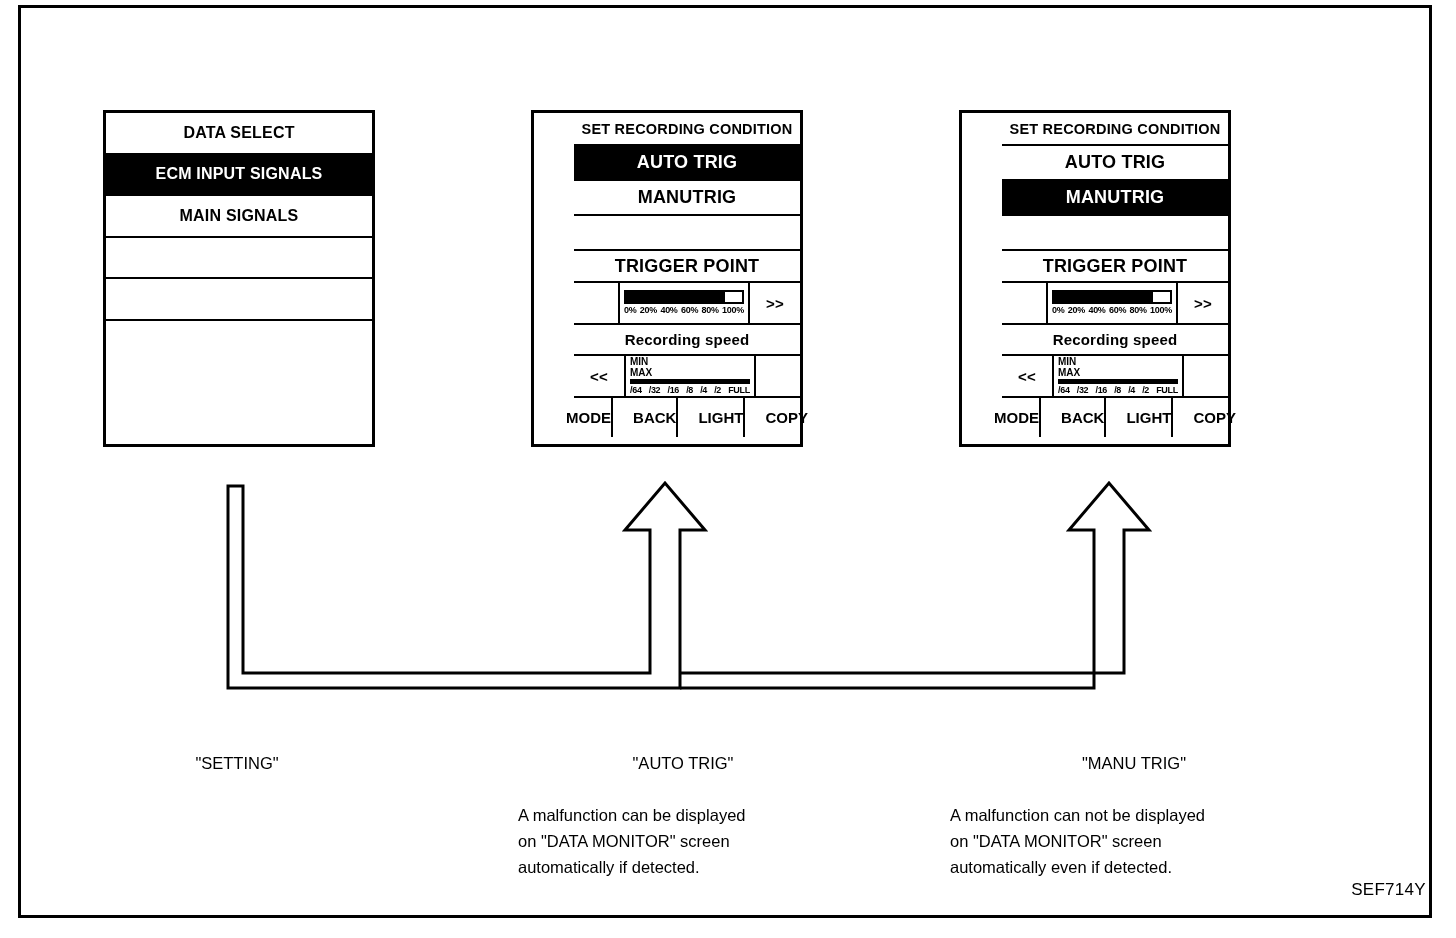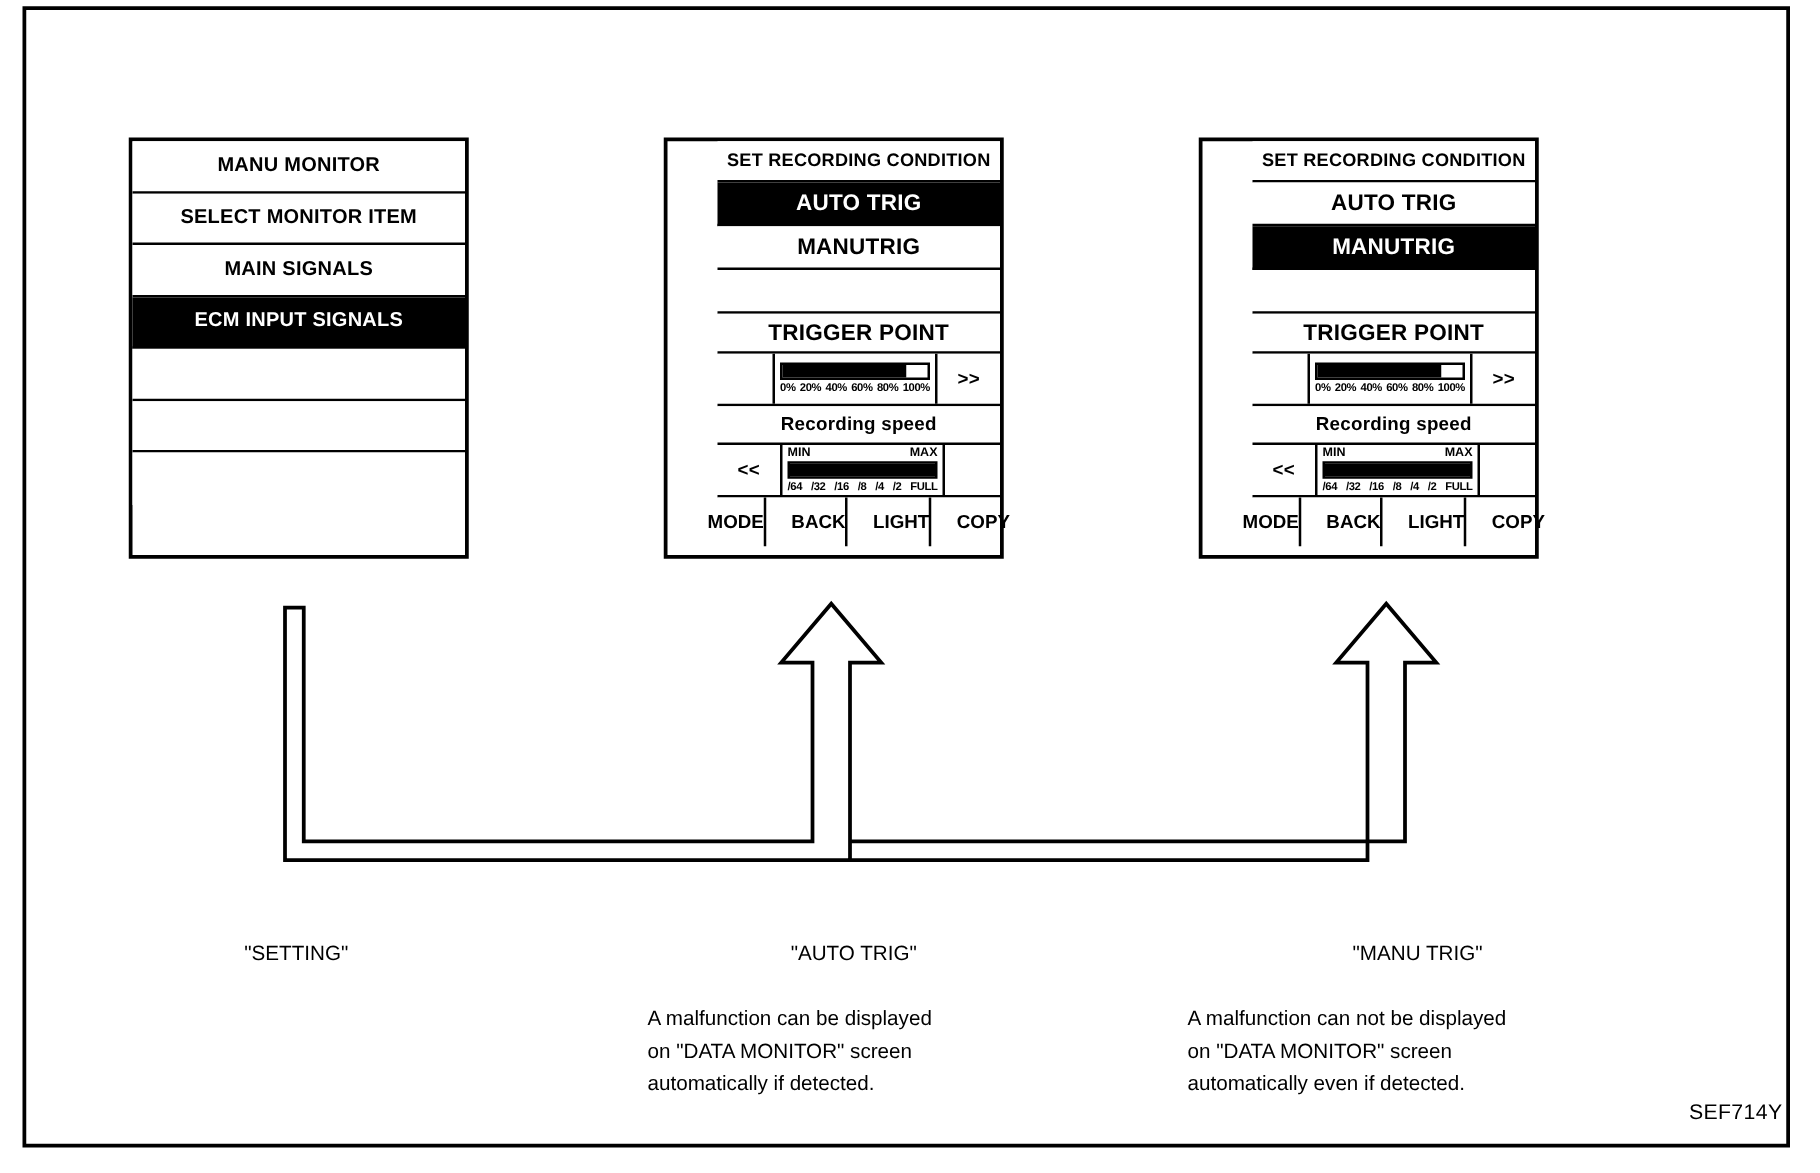--- a/index.html
+++ b/index.html
@@ -109,20 +109,21 @@
     letter-spacing: -0.3px;
   }
   .bar-ends {
     width: 100%;
     display: flex;
     justify-content: space-between;
     font-size: 10px;
     font-weight: bold;
     line-height: 11px;
     margin-bottom: 1px;
+    flex-direction: column;
   }
 
   
   .r-speed .cell-nav { border-left: none; border-right: 2px solid #000; }
   .r-speed .cell-pad { border-right: none; border-left: 2px solid #000; width: 46px; }
 
   
   .r-buttons { display: flex; align-items: stretch; gap: 20px; }
   .btn-cell {
     flex: 1 1 0;
@@ -167,30 +168,27 @@
     letter-spacing: 0.3px;
   }
 </style>
 </head>
 <body>
 
 <div id="figure-frame"></div>
 
 <div class="panel" id="panel-data-monitor">
   <div class="prow">
-    <span class="lbl">MANU MONITOR</span>
-  </div>
-  <div class="prow">
-    <span class="lbl">SELECT MONITOR ITEM</span>
-  </div>
-  <div class="prow">
-    <span class="lbl">MAIN SIGNALS</span>
+    <span class="lbl">DATA SELECT</span>
   </div>
   <div class="prow selected">
     <span class="lbl">ECM INPUT SIGNALS</span>
+  </div>
+  <div class="prow">
+    <span class="lbl">MAIN SIGNALS</span>
   </div>
   <div class="prow">
     <span class="lbl"></span>
   </div>
   <div class="prow">
     <span class="lbl"></span>
   </div>
   <div class="prow">
     <span class="lbl"></span>
   </div>

